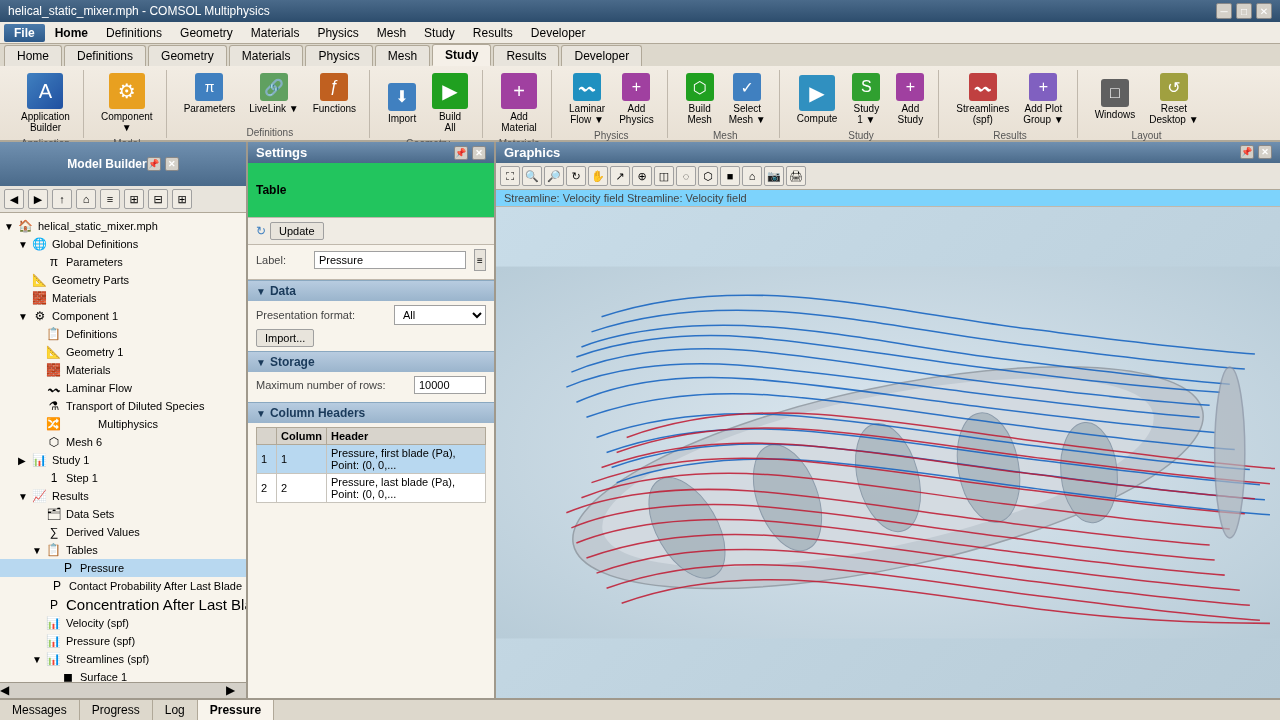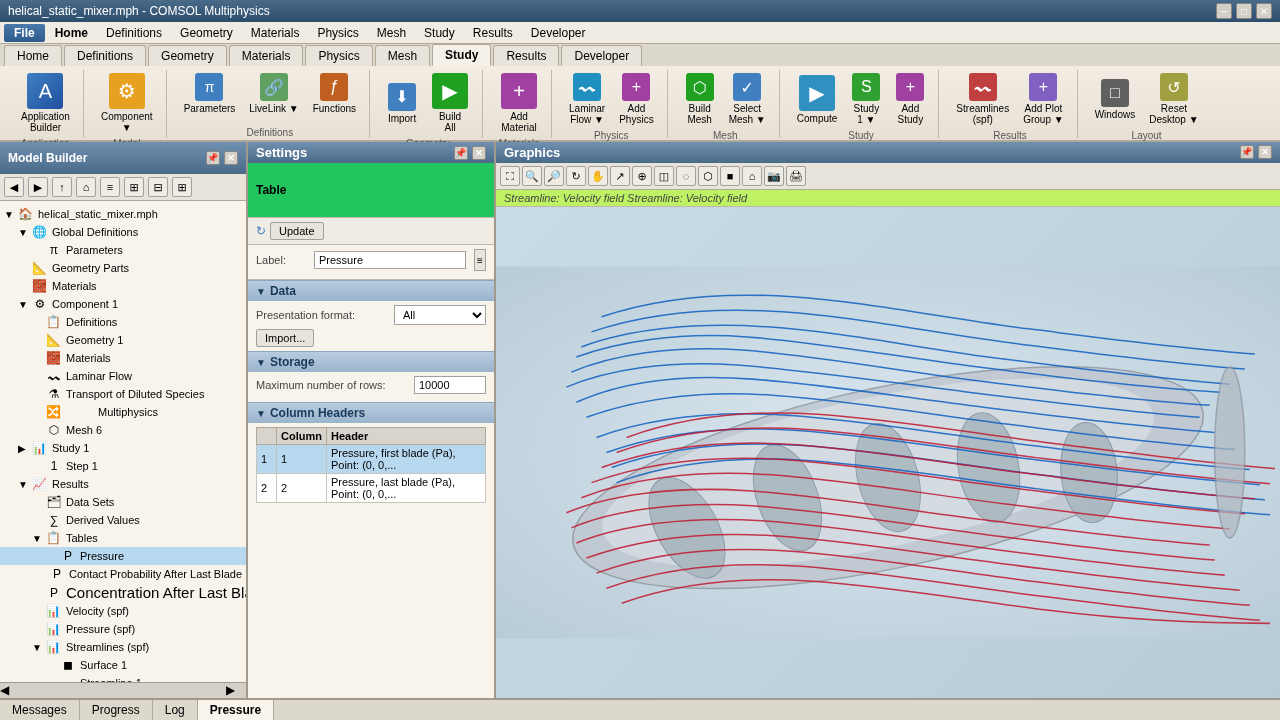--- a/index.html
+++ b/index.html
@@ -128,26 +128,26 @@
       width: 248px;
       background: #f8f4ec;
       border-right: 2px solid #a0998c;
       display: flex;
       flex-direction: column;
       flex-shrink: 0;
     }
     #model-builder-header {
       background: linear-gradient(to bottom, #7090b0, #4a6a8a);
       color: white;
-      padding: 9px 8px;
+      padding: 15px 8px;
       font-size: 12px;
       font-weight: bold;
       display: flex;
       align-items: center;
-      justify-content: space-between;
+      justify-content: center;
     }
     #model-builder-toolbar {
       background: #e8e4dc;
       padding: 3px 4px;
       display: flex;
       gap: 4px;
       border-bottom: 1px solid #b0a898;
     }
     .tb-btn {
       width: 20px; height: 20px;
@@ -288,23 +288,22 @@
       padding: 3px 4px;
       display: flex;
       gap: 2px;
       border-bottom: 1px solid #b0a898;
       align-items: center;
     }
     #graphics-info {
       padding: 2px 8px;
       font-size: 11px;
       color: #444;
-      background: #bef264;
+      background: #7dd3fc;
       border-bottom: 1px solid #c0b8ac;
-      font-style: italic;
     }
     #graphics-viewport {
       flex: 1;
       background: linear-gradient(135deg, #c8dce8 0%, #b8ccd8 100%);
       position: relative;
       overflow: hidden;
     }
     
     #viz-canvas {
       width: 100%;

